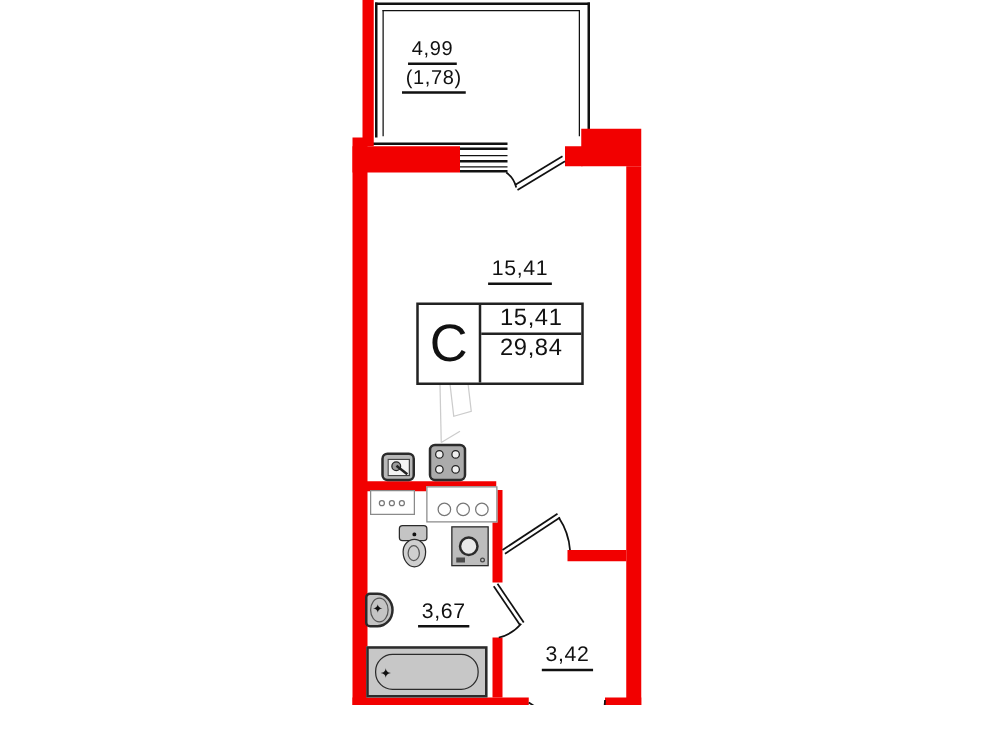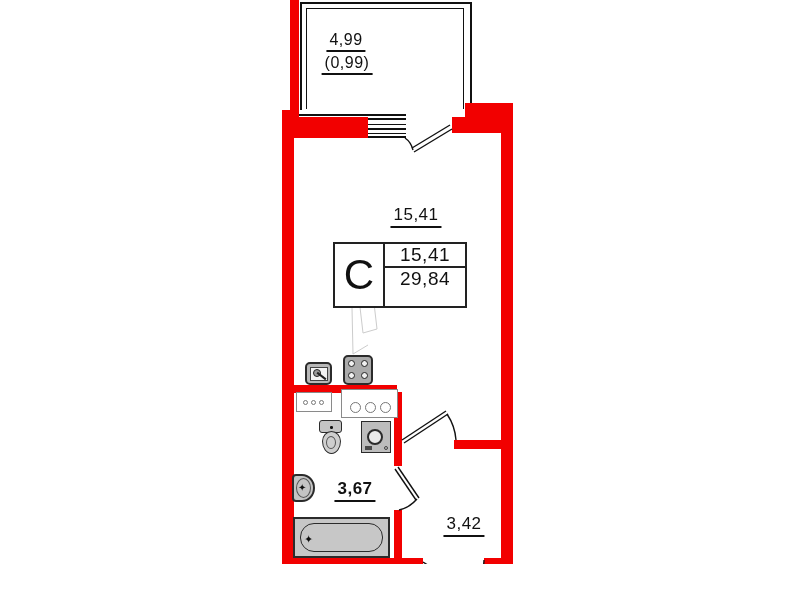--- a/index.html
+++ b/index.html
@@ -75,21 +75,21 @@
 </style>
 </head>
 <body>
 
 <div id="canvas">
 
   <div class="bal-outer"></div>
   <div class="bal-inner"></div>
   <div class="bal-floor"></div>
   <span class="area-label sm" style="left:346px;top:31px;">4,99</span>
-  <span class="area-label sm" style="left:347px;top:54px;">(0,99)</span>
+  <span class="area-label sm" style="left:347px;top:54px;">(1,78)</span>
 
   <div class="wall" style="left:290px;top:0;width:9px;height:117px;"></div>
   <div class="wall" style="left:282px;top:110px;width:12px;height:461px;"></div>
   <div class="wall" style="left:282px;top:117px;width:86px;height:21px;"></div>
   <div class="wall" style="left:465px;top:103px;width:48px;height:30px;"></div>
   <div class="wall" style="left:452px;top:117px;width:14px;height:16px;"></div>
   <div class="wall" style="left:501px;top:133px;width:12px;height:438px;"></div>
   <div class="wall" style="left:293px;top:385px;width:104px;height:8px;"></div>
   <div class="wall" style="left:394px;top:392px;width:8px;height:74px;"></div>
   <div class="wall" style="left:454px;top:440px;width:47px;height:9px;"></div>
@@ -174,16 +174,16 @@
   </div>
   <div class="fx basin2">
     <div class="oval"></div>
       <div class="drain">✦</div>
   </div>
   <div class="fx tub">
     <div class="inner"></div>
       <div class="drain">✦</div>
   </div>
 
-  <span class="area-label" style="left:355px;top:479px;font-weight:bold;">3,67</span>
-  <span class="area-label" style="left:464px;top:514px;">3,42</span>
+  <span class="area-label" style="left:355px;top:479px;">3,67</span>
+  <span class="area-label" style="left:454px;top:514px;">3,42</span>
 
 </div>
 
 </body></html>

